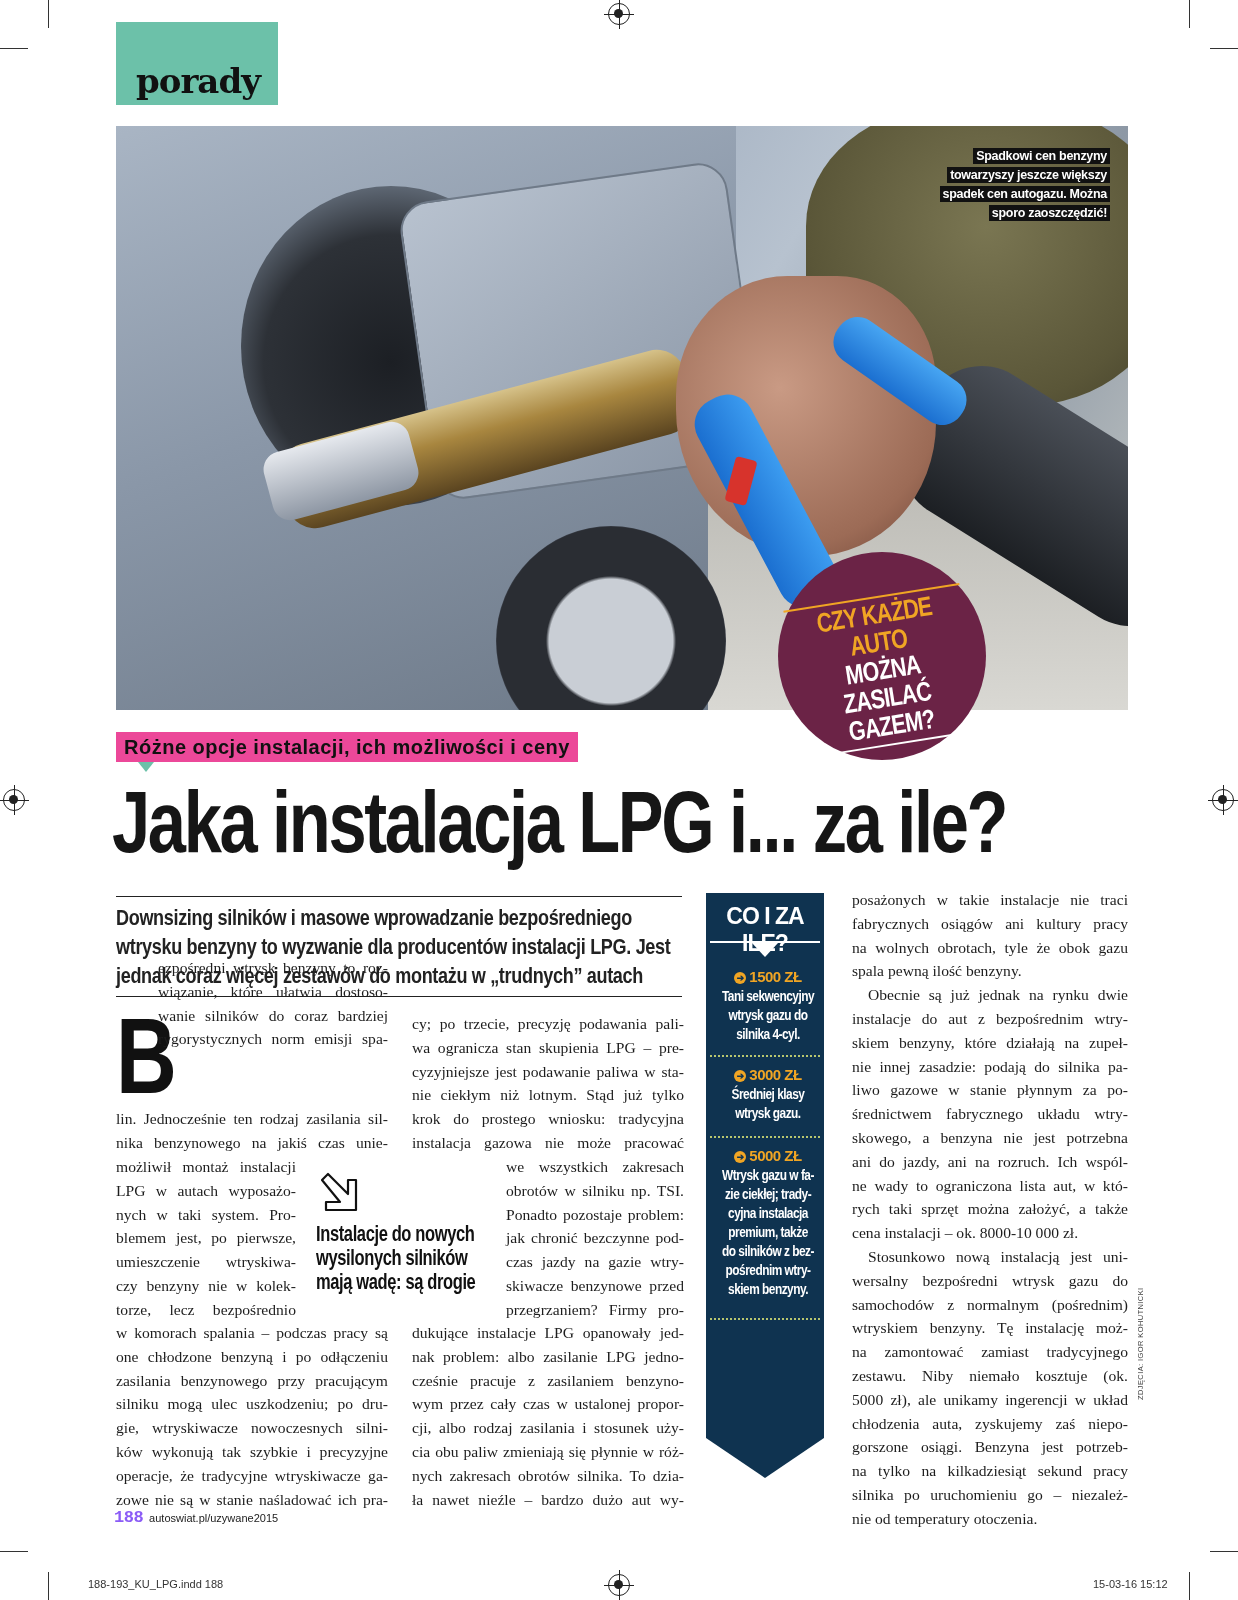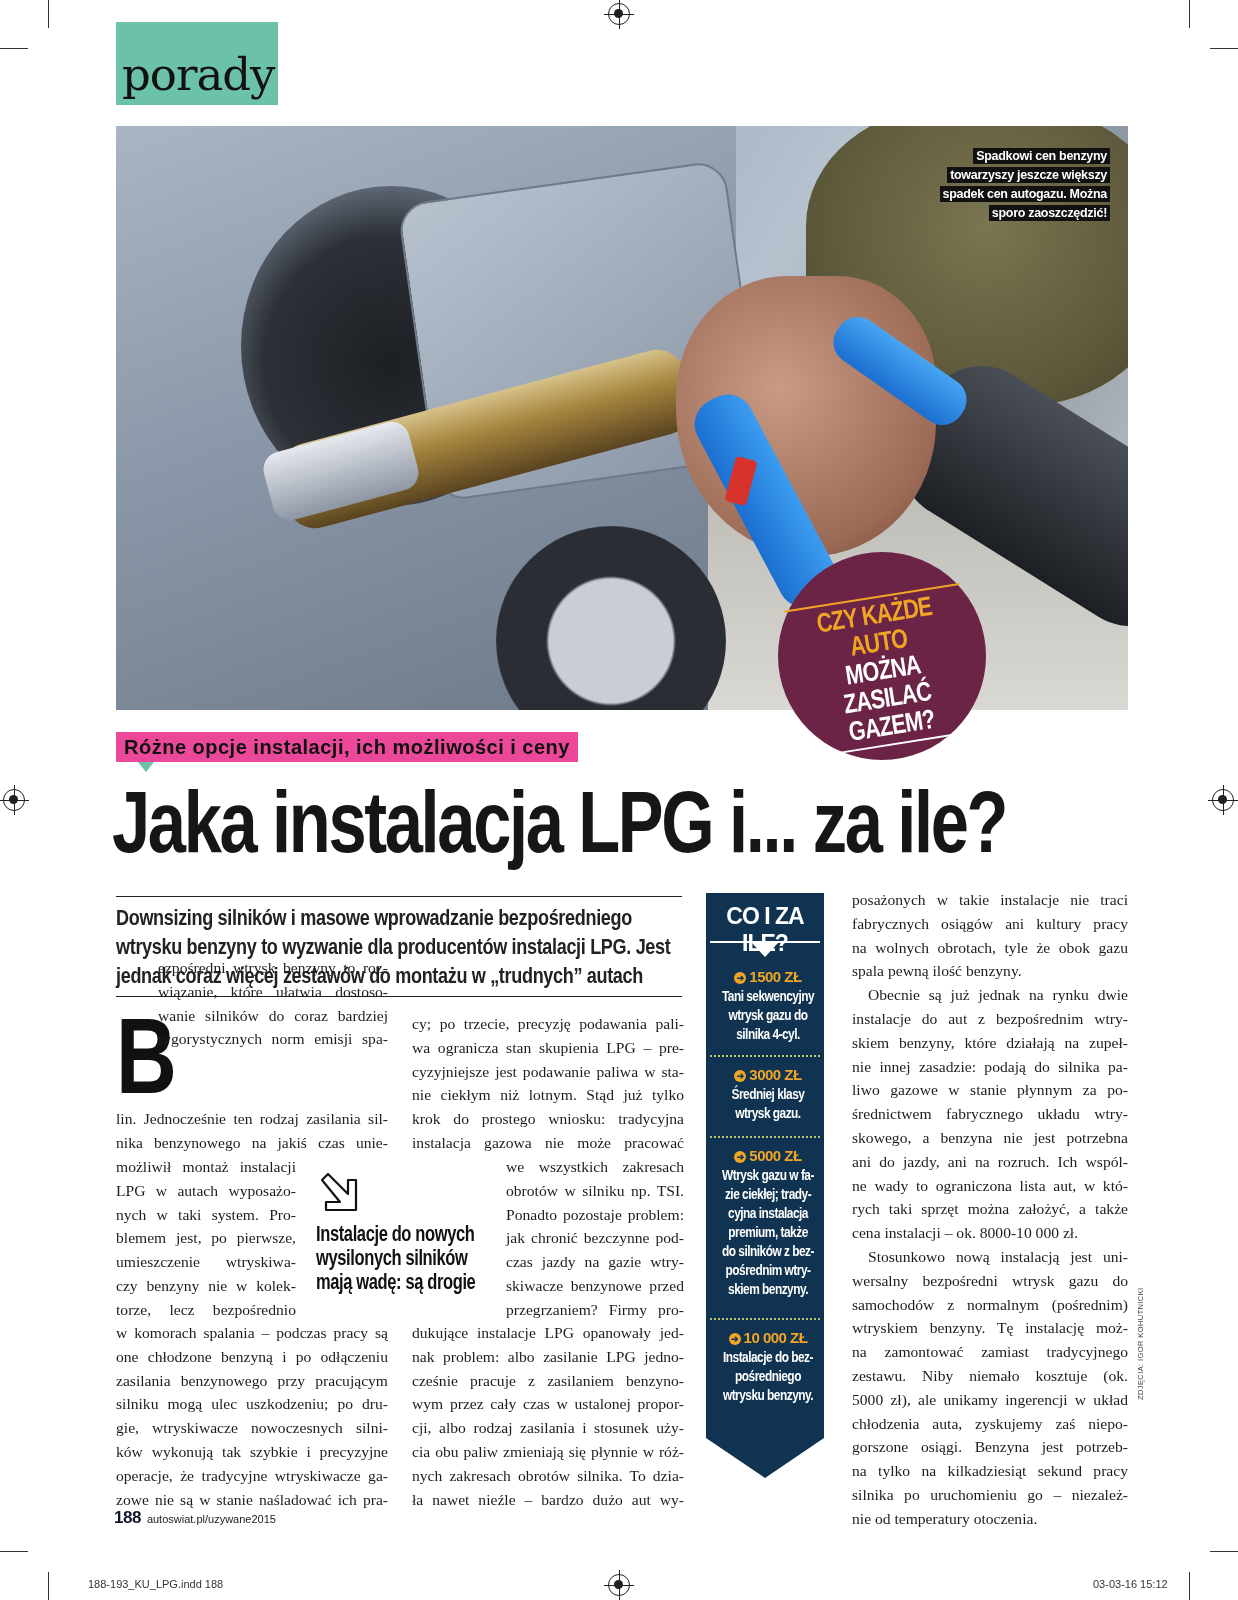--- a/index.html
+++ b/index.html
@@ -8,21 +8,21 @@
 
   
   .crop { position: absolute; background: #333; }
   .reg { position: absolute; width: 22px; height: 22px; border-radius: 50%; border: 1.5px solid #222; }
   .reg::before { content: ""; position: absolute; left: 50%; top: -5px; bottom: -5px; width: 1px; background: #222; }
   .reg::after { content: ""; position: absolute; top: 50%; left: -5px; right: -5px; height: 1px; background: #222; }
   .reg .dot { position: absolute; left: 5px; top: 5px; width: 9px; height: 9px; border-radius: 50%; background: #222; }
 
   
   .section-tag { position: absolute; left: 116px; top: 22px; width: 162px; height: 83px; background: #6cc1a9; }
-  .section-tag span { position: absolute; left: 6px; bottom: 4px; font-family: "DejaVu Serif", serif; font-weight: normal; font-size: 45px; letter-spacing: -1px; color: #111; }
+  .section-tag span { position: absolute; left: 20px; bottom: 4px; font-family: "DejaVu Serif", serif; font-weight: bold; font-size: 34px; letter-spacing: -1px; color: #111; }
 
   
   .hero { position: absolute; left: 116px; top: 126px; width: 1012px; height: 584px; overflow: hidden;
     background: linear-gradient(120deg, #7f8ea1 0%, #9aa8ba 30%, #b7c2cf 55%, #8d98a5 75%, #c9ccc8 100%); }
   .hero .door { position: absolute; left: 0; top: 0; width: 620px; height: 584px;
     background: linear-gradient(160deg, #a9b5c4 0%, #8a97a8 45%, #6c7887 100%); }
   .hero .filler-hole { position: absolute; left: 125px; top: 60px; width: 300px; height: 320px; border-radius: 50%;
     background: radial-gradient(circle at 50% 55%, #1c1f24 0%, #2d3137 55%, #5b6470 75%, #98a4b3 100%); }
   .hero .flap { position: absolute; left: 300px; top: 55px; width: 330px; height: 300px; border-radius: 30px;
     background: linear-gradient(150deg, #b8c2cf, #8995a5); transform: rotate(-8deg); border: 2px solid #6f7a88; }
@@ -95,21 +95,21 @@
   .sidebar .title-rule { position: absolute; left: 4px; right: 4px; top: 48px; height: 2px; background: #fff; }
   .sidebar .tri { position: absolute; left: 46px; top: 50px; border-left: 13px solid transparent; border-right: 13px solid transparent; border-top: 14px solid #fff; }
   .sb-item { position: absolute; left: 0; width: 124px; text-align: center; font-family: "Liberation Sans", sans-serif; font-weight: bold; }
   .sb-item .price { color: #f0a524; font-size: 15px; line-height: 20px; letter-spacing: -0.5px; }
   .sb-item .price .arrow { display: inline-block; width: 12px; height: 12px; border-radius: 50%; background: #f0a524; color: #0f3350; font-size: 9px; line-height: 12px; margin-right: 3px; vertical-align: 1px; }
   .sb-item .desc { color: #fff; font-size: 14px; line-height: 19px; letter-spacing: -0.6px; transform: scaleX(0.85); }
   .sb-sep { position: absolute; left: 4px; right: 4px; height: 0; border-top: 2px dotted #b7c66f; }
 
   
   .folio { position: absolute; left: 114px; top: 1508px; display: flex; align-items: baseline; gap: 6px; }
-  .folio .num { font-family: Liberation Sans, sans-serif; font-weight: bold; font-size: 17px; color: #0f172a; letter-spacing: -0.5px; }
+  .folio .num { font-family: Liberation Mono, monospace; font-weight: bold; font-size: 17px; color: #8b5cf6; letter-spacing: -0.5px; }
   .folio .url { font-family: "Liberation Sans", sans-serif; font-size: 11px; color: #222; }
   .slug { position: absolute; top: 1578px; font-family: "Liberation Sans", sans-serif; font-size: 11px; color: #333; }
   .photo-credit { position: absolute; left: 1136px; top: 1400px; font-family: "Liberation Sans", sans-serif; font-size: 7.5px; color: #444;
     transform: rotate(-90deg); transform-origin: left top; white-space: nowrap; letter-spacing: 0.4px; }
 </style>
 </head>
 <body>
 
 <div class="crop" style="left:48px;top:0;width:1px;height:28px;"></div>
 <div class="crop" style="left:0;top:48px;width:28px;height:1px;"></div>
@@ -269,26 +269,20 @@
     <div class="desc">Wtrysk gazu w fa-</div>
     <div class="desc">zie ciekłej; trady-</div>
     <div class="desc">cyjna instalacja</div>
     <div class="desc">premium, także</div>
     <div class="desc">do silników z bez-</div>
     <div class="desc">pośrednim wtry-</div>
     <div class="desc">skiem benzyny.</div>
   </div>
   <div class="sb-sep" style="top:425px;"></div>
 
-  <div class="sb-item" style="top:435px;">
-    <div class="price"><span class="arrow">➔</span><span>10 000 ZŁ</span></div>
-    <div class="desc">Instalacje do bez-</div>
-    <div class="desc">pośredniego</div>
-    <div class="desc">wtrysku benzyny.</div>
-  </div>
 </div>
 
 <div class="col" style="left:852px;top:888px;width:276px;">
   <span class="line">posażonych w takie instalacje nie traci</span>
   <span class="line">fabrycznych osiągów ani kultury pracy</span>
   <span class="line">na wolnych obrotach, tyle że obok gazu</span>
   <span class="line last">spala pewną ilość benzyny.</span>
   <span class="line indent">Obecnie są już jednak na rynku dwie</span>
   <span class="line">instalacje do aut z bezpośrednim wtry-</span>
   <span class="line">skiem benzyny, które działają na zupeł-</span>
@@ -314,13 +308,13 @@
   <span class="line last">nie od temperatury otoczenia.</span>
 </div>
 
 <div class="photo-credit">ZDJĘCIA: IGOR KOHUTNICKI</div>
 
 <div class="folio">
   <span class="num">188</span>
   <span class="url">autoswiat.pl/uzywane2015</span>
 </div>
 <div class="slug" style="left:88px;">188-193_KU_LPG.indd   188</div>
-<div class="slug" style="left:1093px;">03-03-16   15:12</div>
+<div class="slug" style="left:1093px;">15-03-16   15:12</div>
 
 </body></html>

